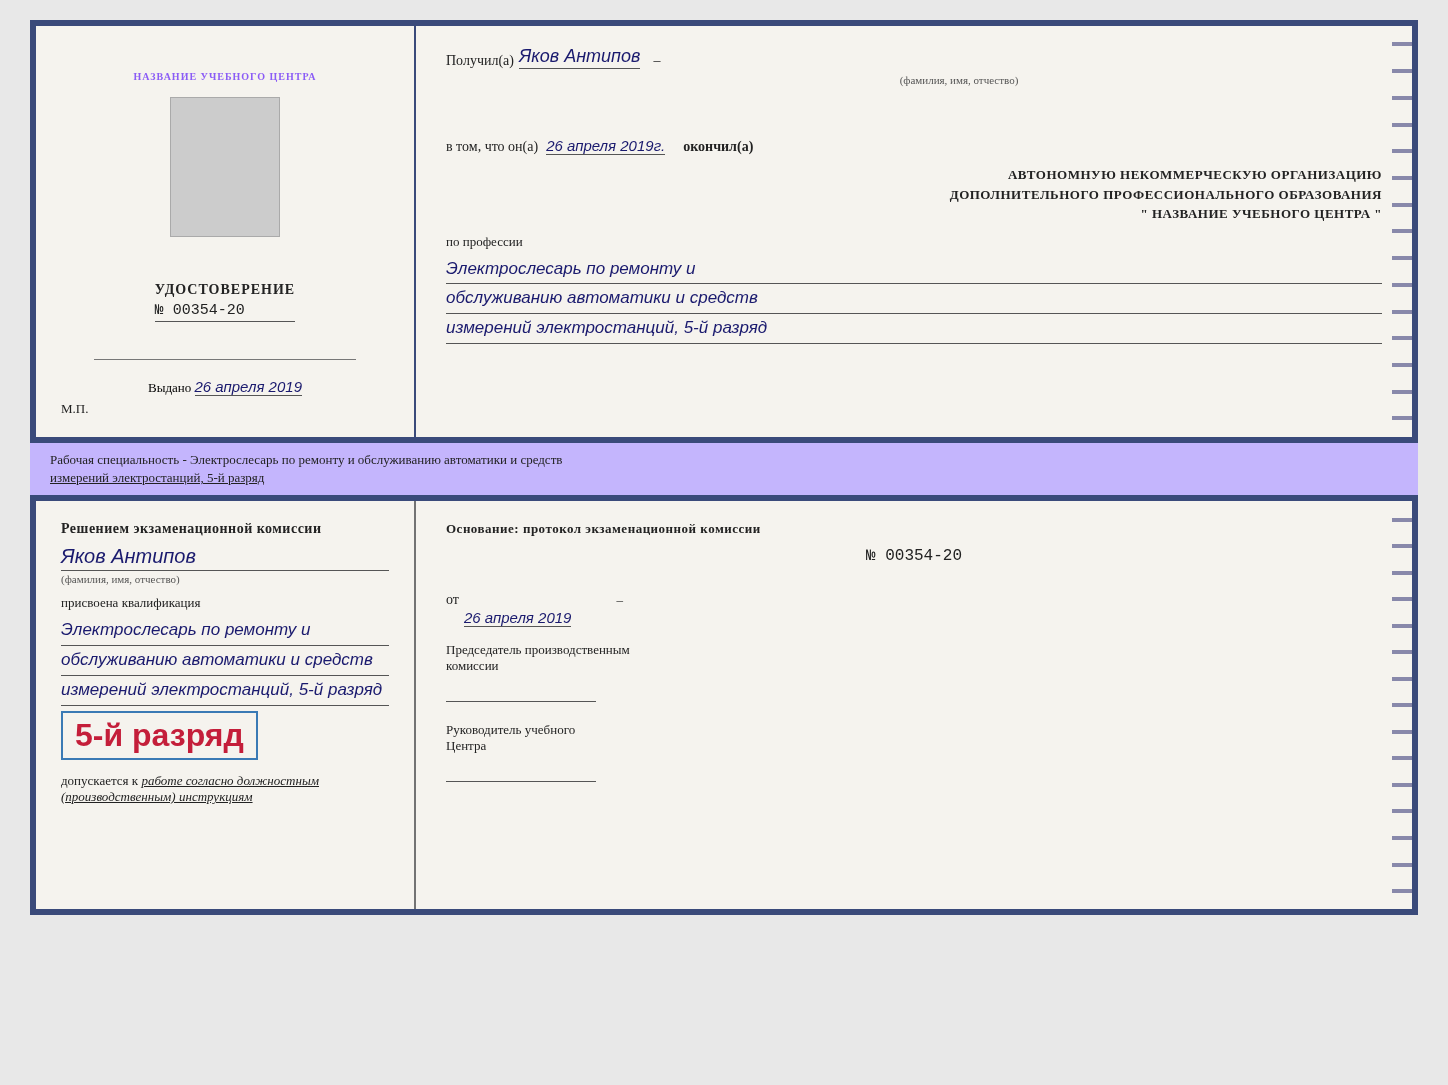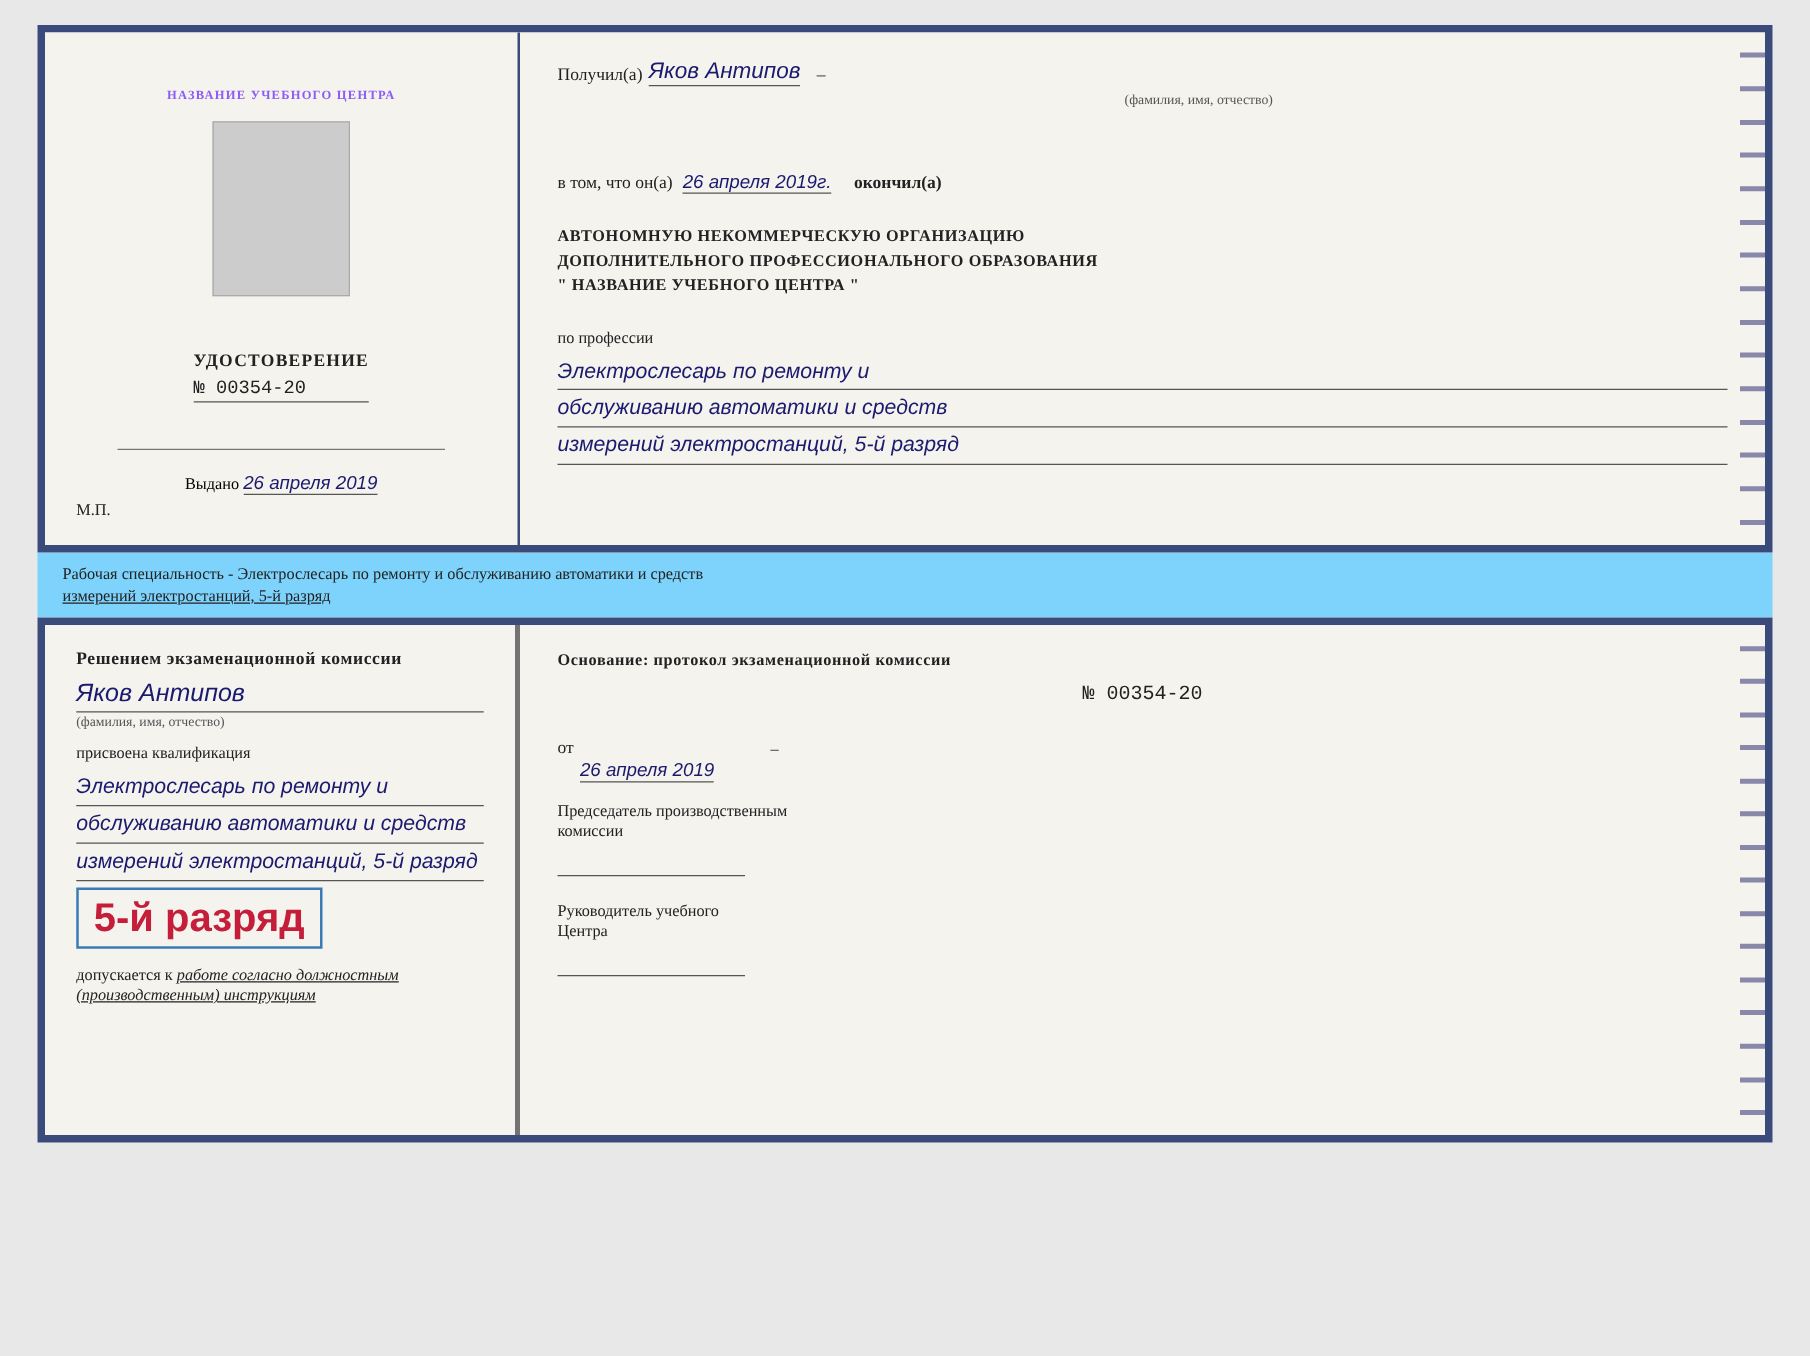--- a/index.html
+++ b/index.html
@@ -145,24 +145,24 @@
     .okonchill-text {
       font-size: 14px;
       font-weight: bold;
       color: #222;
     }
 
     .org-block {
       font-size: 13px;
       font-weight: bold;
       text-transform: uppercase;
-      text-align: left;
+      text-align: right;
       letter-spacing: 0.5px;
       color: #222;
-      margin: 24px 0;
+      margin: 10px 0;
       line-height: 1.5;
     }
 
     .po-professii {
       font-size: 13px;
       color: #222;
       margin-bottom: 5px;
     }
 
     .prof-handwritten {
@@ -173,37 +173,37 @@
       border-bottom: 1px solid #555;
       display: block;
       line-height: 1.7;
     }
 
     
     .between-text {
       padding: 8px 20px;
       font-size: 13px;
       color: #222;
-      background: #7dd3fc;
+      background: #c4b5fd;
       line-height: 1.4;
     }
 
     
     .diploma-bottom {
       display: flex;
       border: 6px solid #3a4a7a;
       background: #f5f3ee;
       min-height: 420px;
       position: relative;
     }
 
     .diploma-bottom-left {
       width: 380px;
       min-width: 380px;
-      border-right: 4px solid #737373;
+      border-right: 2px solid #737373;
       padding: 20px 25px;
       background: #f5f3ee;
       position: relative;
     }
 
     .diploma-bottom-right {
       flex: 1;
       padding: 20px 30px 15px 30px;
       background: #f5f3ee;
       position: relative;

